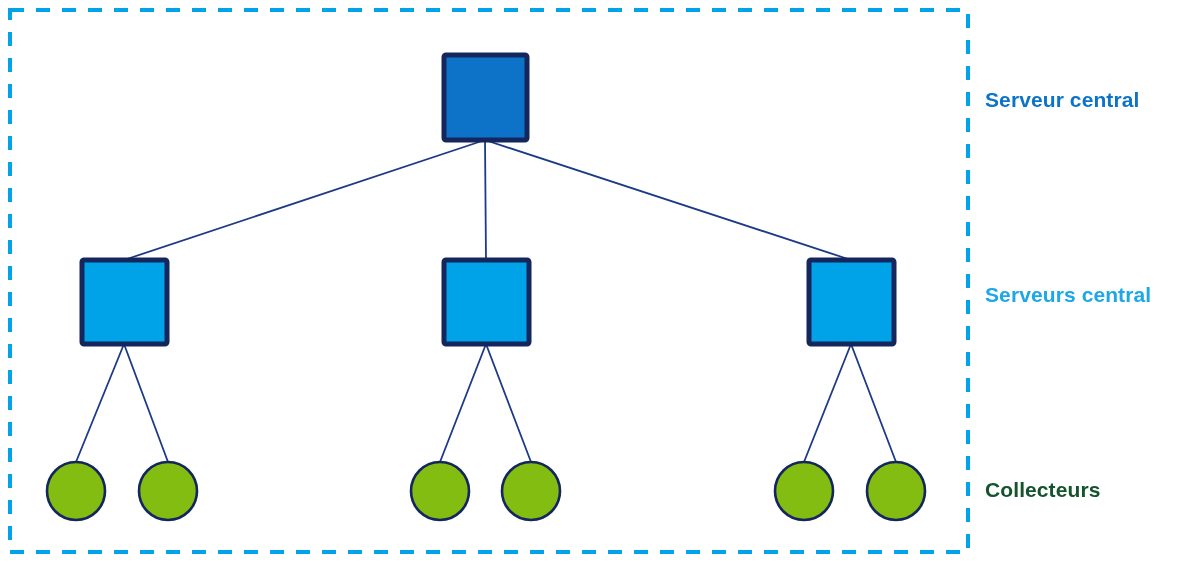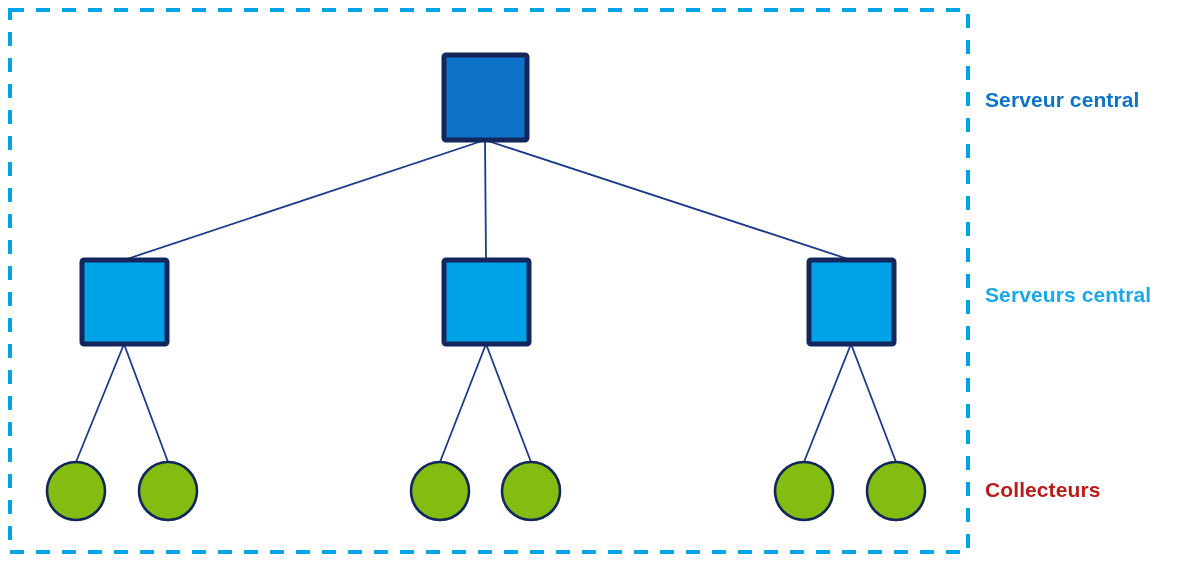--- a/index.html
+++ b/index.html
@@ -66,16 +66,16 @@
         <circle cx="440" cy="491" r="29" fill="#84BD12" stroke="#14265C" stroke-width="2.6"></circle>
         <circle cx="531" cy="491" r="29" fill="#84BD12" stroke="#14265C" stroke-width="2.6"></circle>
         <circle cx="804" cy="491" r="29" fill="#84BD12" stroke="#14265C" stroke-width="2.6"></circle>
         <circle cx="896" cy="491" r="29" fill="#84BD12" stroke="#14265C" stroke-width="2.6"></circle>
       </g>
   </svg>
 
   <div id="legend-layer">
       <div class="legend-label" style="left: 985px; top: 88px; color: rgb(12, 115, 200);">Serveur central</div>
       <div class="legend-label" style="left: 985px; top: 283px; color: rgb(27, 167, 232);">Serveurs central</div>
-      <div class="legend-label" style="left: 985px; top: 478px; color: #b91c1c;">Collecteurs</div>
+      <div class="legend-label" style="left: 985px; top: 478px; color: #14532d;">Collecteurs</div>
     </div>
 
 </div>
 
 </body></html>

